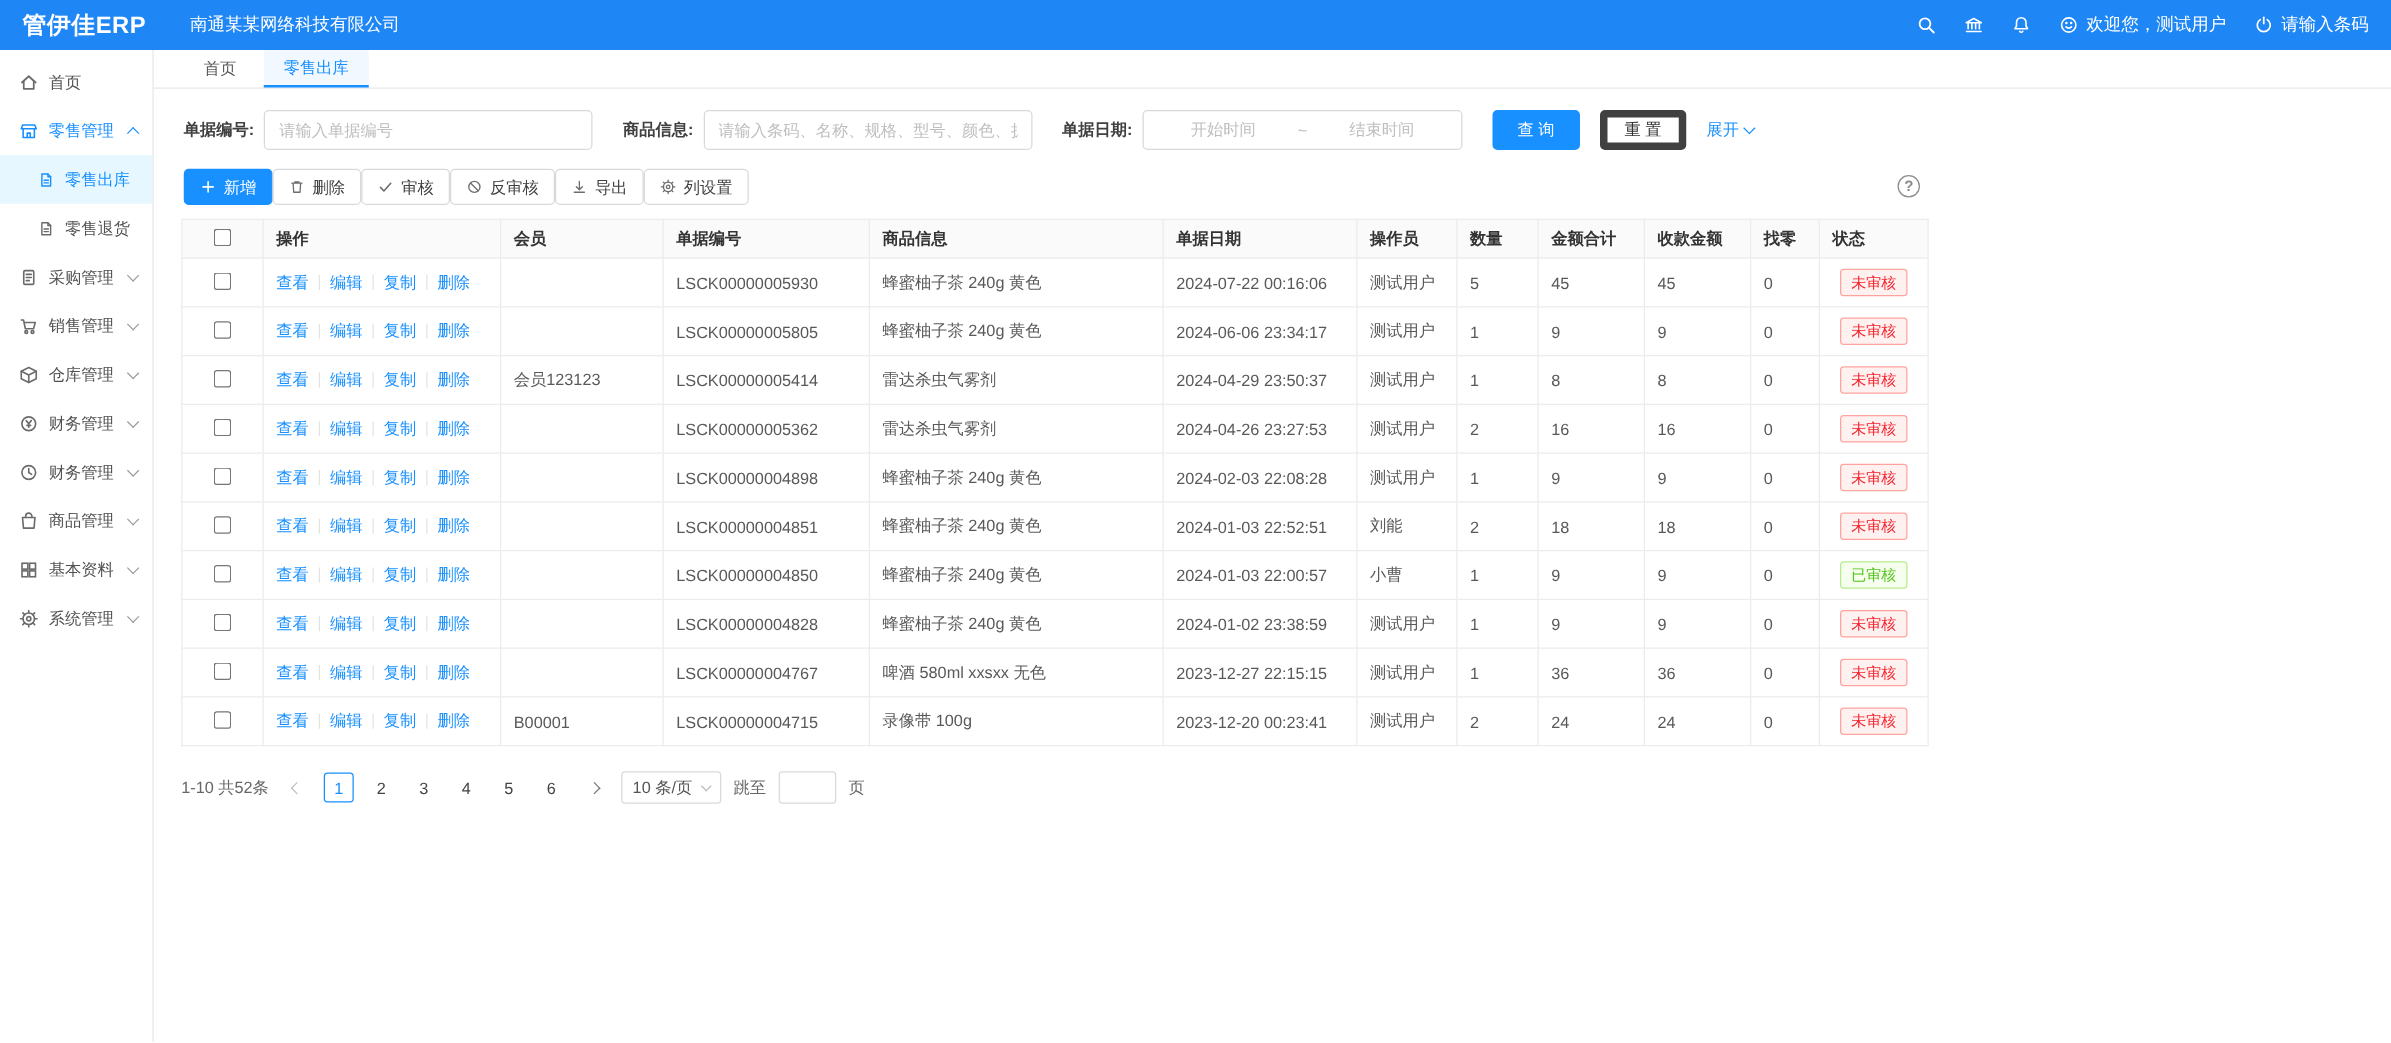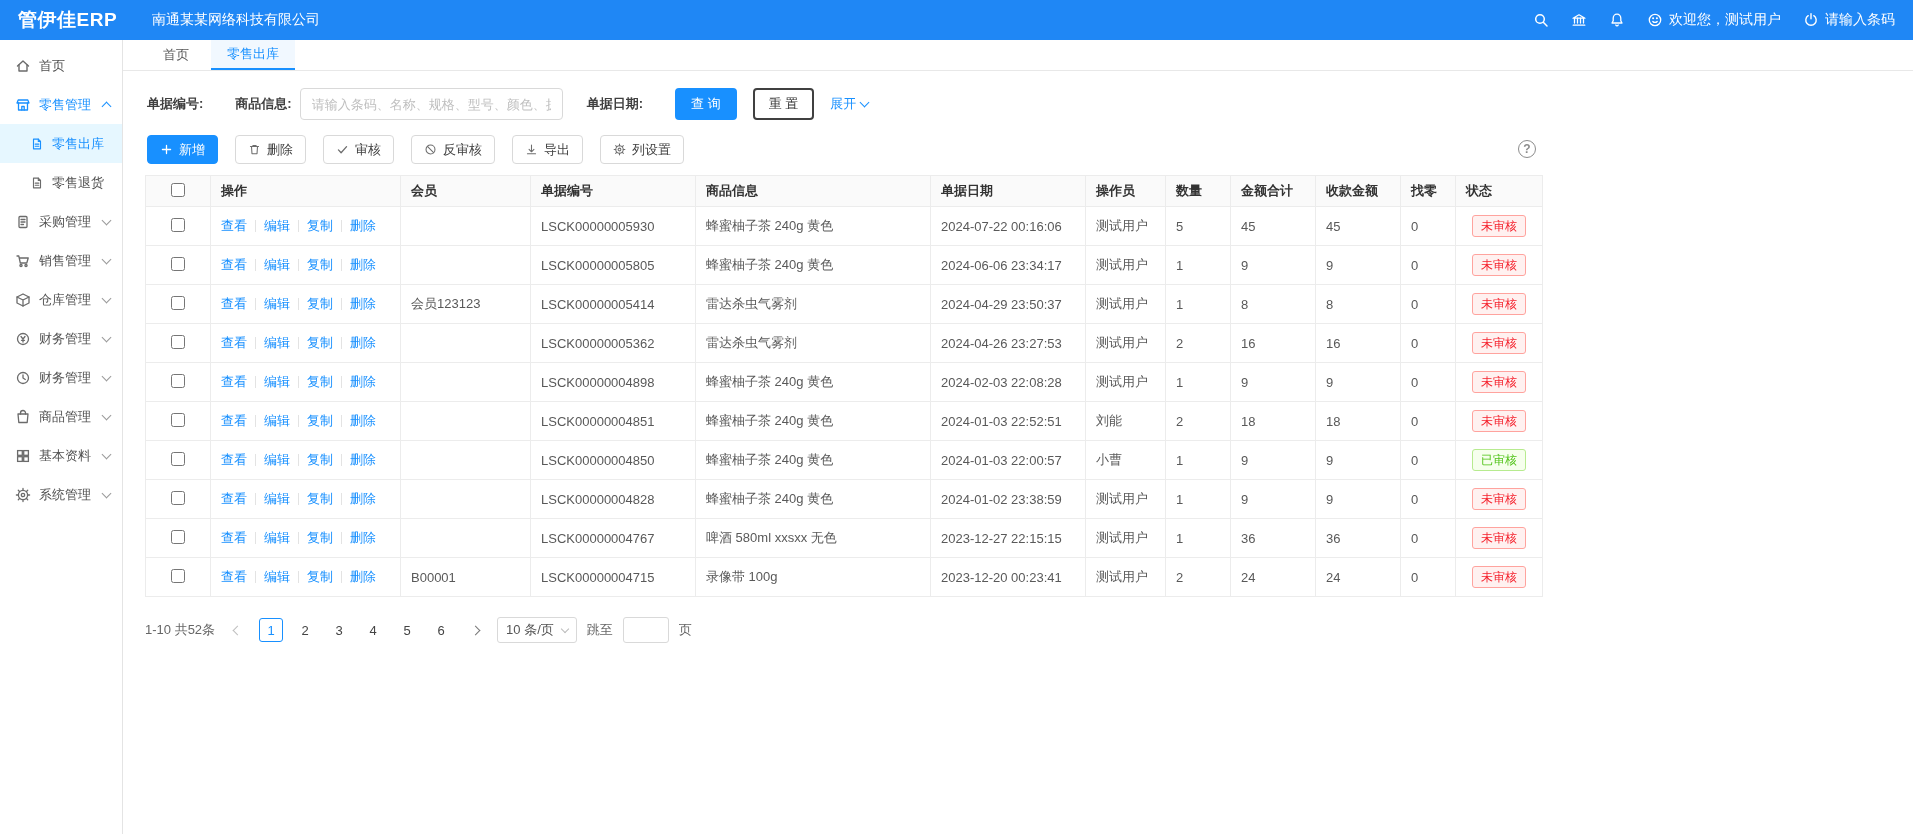--- a/index.html
+++ b/index.html
@@ -42,27 +42,27 @@
 
   
   .filters { display:flex; align-items:center; padding:17px 24px 15px 24px; }
   .flabel { font-weight:bold; color:#404040; margin-right:8px; white-space:nowrap; }
   .finput { height:32px; width:263px; border:1px solid #d9d9d9; border-radius:4px; padding:0 11px; font-size:13px; color:#333; outline:none; font-family:inherit; }
   .finput::placeholder { color:#bfbfbf; }
   .gap24 { margin-left:24px; } .gap16 { margin-left:16px; }
   .daterange { height:32px; width:256px; border:1px solid #d9d9d9; border-radius:4px; display:flex; align-items:center; padding:0 10px; color:#bfbfbf; }
   .daterange span { flex:1; text-align:center; }
   .daterange .sep { flex:0 0 auto; padding:0 6px; }
-  .btn { height:32px; border:2px solid #404040; background:#fff; border-radius:4px; padding:0 14px; font-size:13px; color:#333; cursor:pointer; display:inline-flex; align-items:center; gap:6px; font-family:inherit; }
+  .btn { height:32px; border:6px solid #404040; background:#fff; border-radius:4px; padding:0 14px; font-size:13px; color:#333; cursor:pointer; display:inline-flex; align-items:center; gap:6px; font-family:inherit; }
   .btn.primary { background:#1890ff; border-color:#1890ff; color:#fff; }
   .linklike { color:#1890ff; cursor:pointer; display:inline-flex; align-items:center; gap:5px; }
   .chev-blue { width:7px; height:7px; border-right:1.4px solid #1890ff; border-bottom:1.4px solid #1890ff; transform:rotate(45deg); margin-top:-3px; }
 
   
-  .toolbar { display:flex; align-items:center; gap:17px; padding:0 24px 11px 24px; position:relative; }
+  .toolbar { display:flex; align-items:center; padding:0 24px 11px 24px; position:relative; }
   .tbtn { height:29px; border:1px solid #d9d9d9; background:#fff; border-radius:4px; padding:0 12px; display:inline-flex; align-items:center; gap:6px; color:#404040; font-size:13px; cursor:pointer; font-family:inherit; }
   .tbtn .icon-sm { color:#6d6d6d; }
   .tbtn.primary { background:#1890ff; border-color:#1890ff; color:#fff; }
   .tbtn.primary .icon-sm { color:#fff; }
   .help { position:absolute; left:1395px; top:5px; width:18px; height:18px; border:1.6px solid #8c8c8c; color:#8c8c8c; border-radius:50%; display:flex; align-items:center; justify-content:center; font-size:12px; font-weight:bold; cursor:pointer; }
 
   
   table.grid { border-collapse:collapse; table-layout:fixed; width:1397px; margin:0 24px 0 22px; }
   .grid th { background:#fafafa; font-weight:bold; color:#333; height:31px; border:1px solid #ececec; padding:0 10px; text-align:left; font-size:13px; }
   .grid td { height:39px; border:1px solid #ececec; padding:0 10px; color:#595959; font-size:13px; background:#fff; overflow:hidden; white-space:nowrap; }
@@ -355,23 +355,29 @@
         <div class="tab">
             <span>首页</span>
           </div>
         <div class="tab active">
             <span>零售出库</span>
           </div>
       </div>
 
       <div class="filters">
         <span class="flabel">单据编号:</span>
+        <input class="finput" type="text" placeholder="请输入单据编号" style="">
         <span class="flabel gap24">商品信息:</span>
         <input class="finput" type="text" placeholder="请输入条码、名称、规格、型号、颜色、扩展..." style="">
         <span class="flabel gap24">单据日期:</span>
+        <div class="daterange">
+          <span>开始时间</span>
+          <span class="sep">~</span>
+          <span>结束时间</span>
+        </div>
         <button class="btn primary gap24">查 询</button>
         <button class="btn gap16">重 置</button>
         <span class="linklike gap16">
           <span>展开</span>
           <span class="chev-blue"></span>
         </span>
       </div>
 
       <div class="toolbar">
         <button class="tbtn primary">

